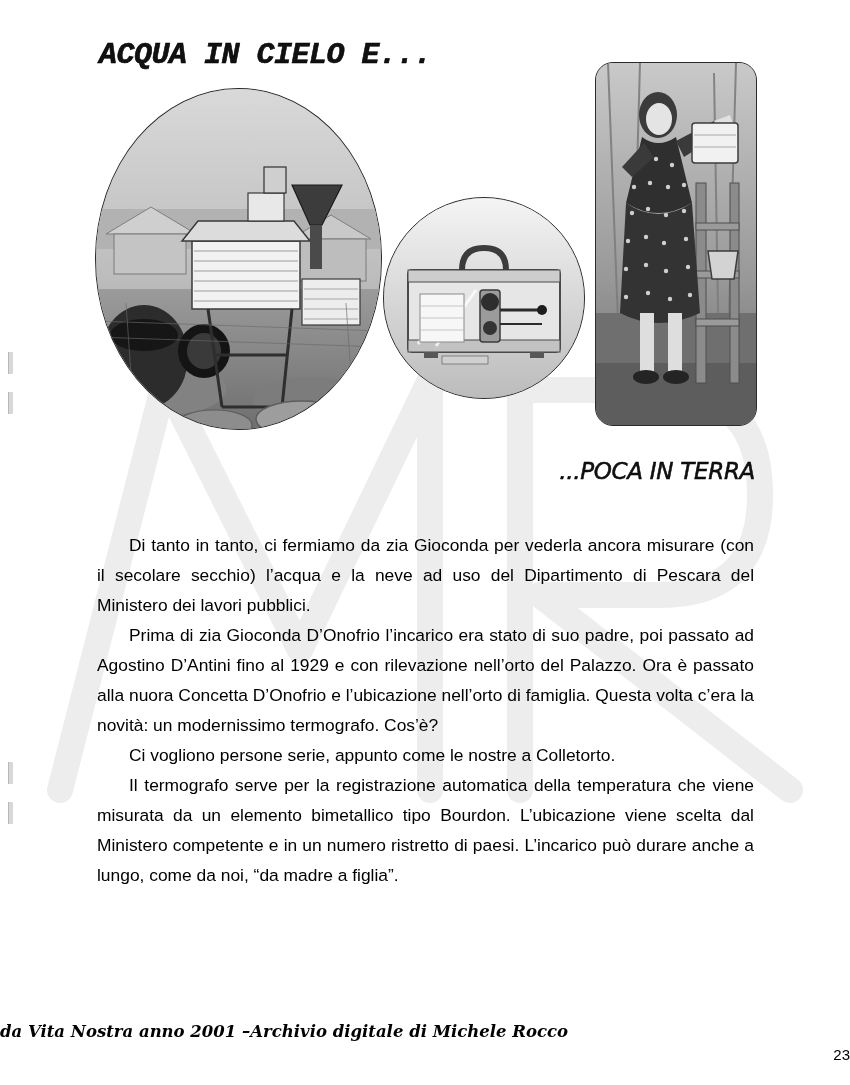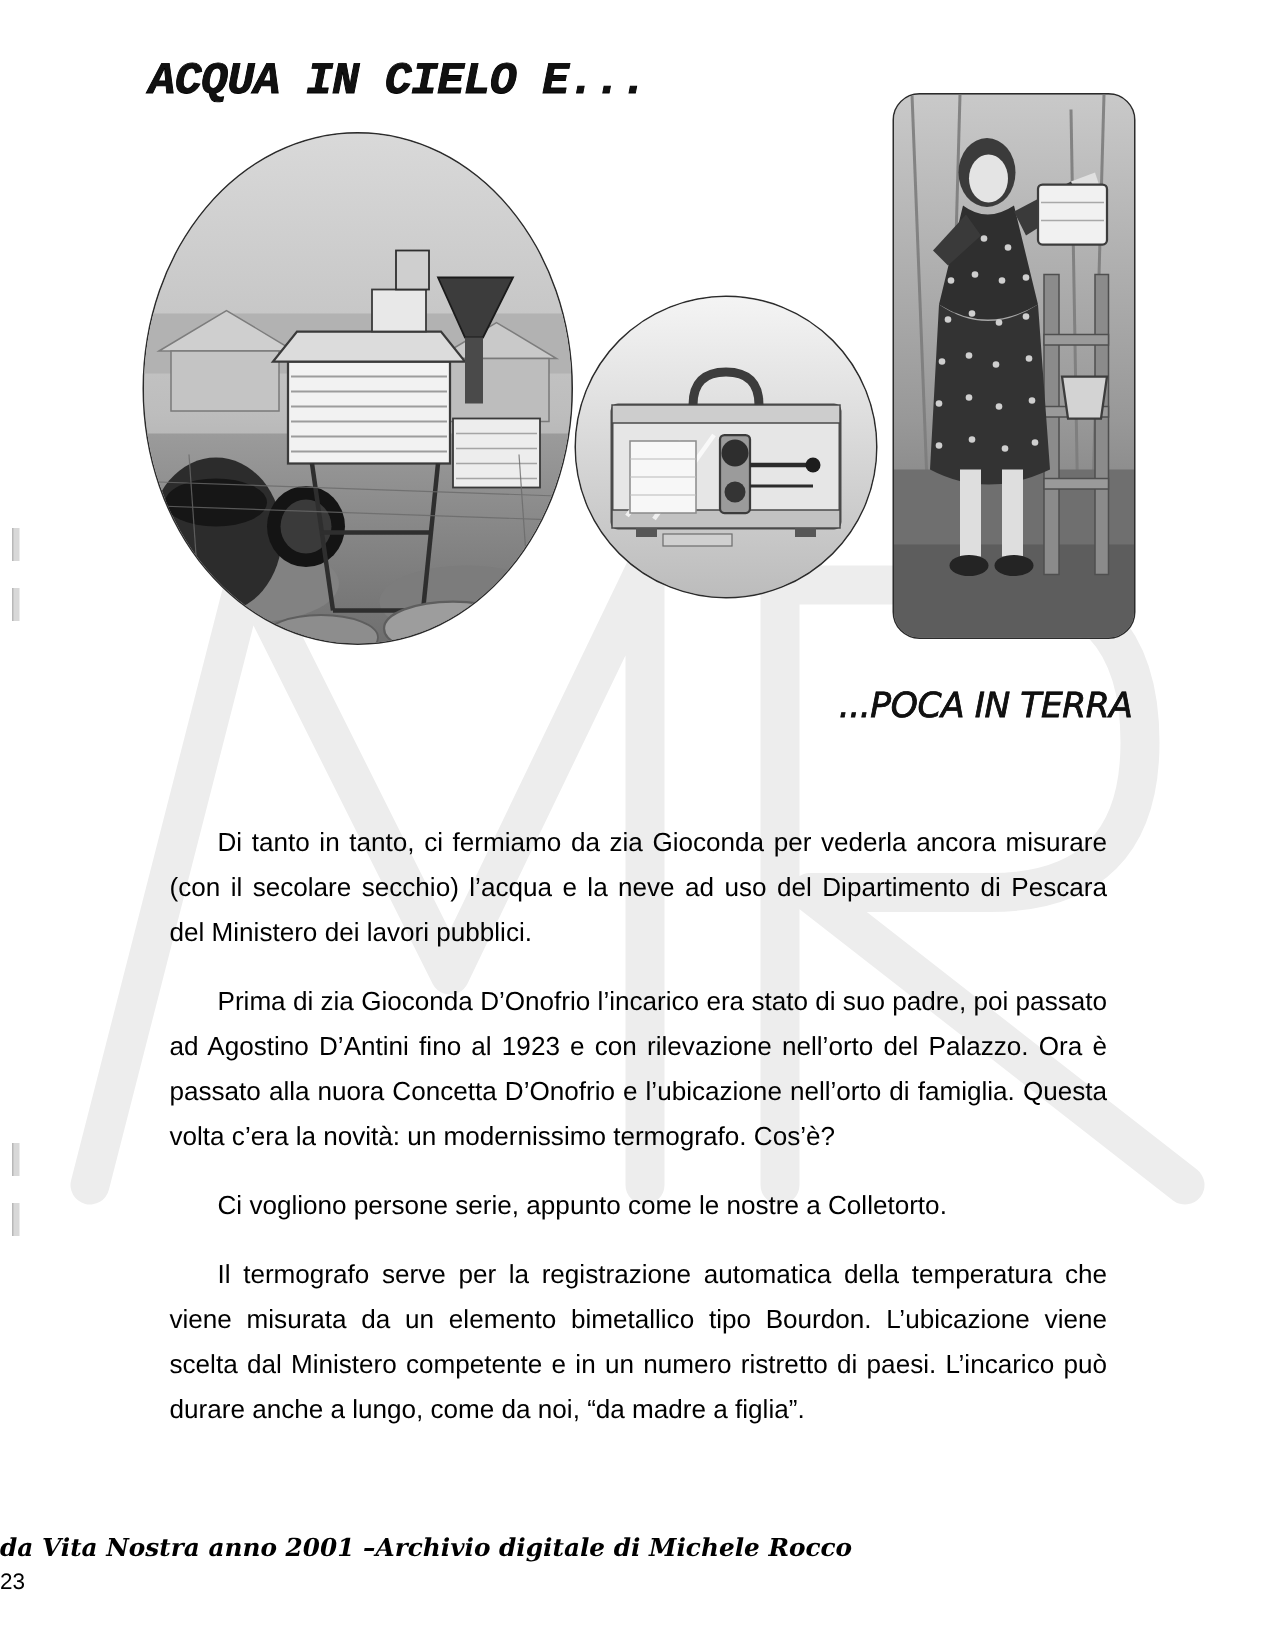--- a/index.html
+++ b/index.html
@@ -102,42 +102,42 @@
     left: 97px;
     top: 530px;
     width: 657px;
     font-family: "Liberation Sans", sans-serif;
     font-size: 17.4px;
     line-height: 30px;
     text-align: justify;
     color: #000;
   }
   .body-text p {
-    margin: 16px;
+    margin: 0;
     text-indent: 32px;
   }
 
   
   .footer-credit {
     position: absolute;
     left: 0;
     right: 0;
     top: 1022px;
     font-family: "DejaVu Serif", serif;
     font-style: italic;
     font-weight: bold;
     font-size: 16.5px;
     color: #000;
   }
   .page-number {
     position: absolute;
     left: 0;
     right: 0;
     top: 1046px;
-    text-align: left;
+    text-align: right;
     font-family: "Liberation Sans", sans-serif;
     font-size: 15px;
     color: #000;
   }
 
   
   .scan-mark {
     position: absolute;
     left: 8px;
     width: 4px;
@@ -366,21 +366,21 @@
       <rect x="72" y="250" width="14" height="58" fill="#dedede"></rect>
       <ellipse cx="50" cy="314" rx="13" ry="7" fill="#242424"></ellipse>
       <ellipse cx="80" cy="314" rx="13" ry="7" fill="#242424"></ellipse>
     </svg>
   </div>
 
   <div class="subline">...POCA IN TERRA</div>
 
   <div class="body-text">
     <p>Di tanto in tanto, ci fermiamo da zia Gioconda per vederla ancora misurare (con il secolare secchio) l’acqua e la neve ad uso del Dipartimento di Pescara del Ministero dei lavori pubblici.</p>
-    <p>Prima di zia Gioconda D’Onofrio l’incarico era stato di suo padre, poi passato ad Agostino D’Antini fino al 1923 e con rilevazione nell’orto del Palazzo. Ora è passato alla nuora Concetta D’Onofrio e l’ubicazione nell’orto di famiglia. Questa volta c’era la novità: un modernissimo termografo. Cos’è?</p>
+    <p>Prima di zia Gioconda D’Onofrio l’incarico era stato di suo padre, poi passato ad Agostino D’Antini fino al 1929 e con rilevazione nell’orto del Palazzo. Ora è passato alla nuora Concetta D’Onofrio e l’ubicazione nell’orto di famiglia. Questa volta c’era la novità: un modernissimo termografo. Cos’è?</p>
     <p>Ci vogliono persone serie, appunto come le nostre a Colletorto.</p>
     <p>Il termografo serve per la registrazione automatica della temperatura che viene misurata da un elemento bimetallico tipo Bourdon. L’ubicazione viene scelta dal Ministero competente e in un numero ristretto di paesi. L’incarico può durare anche a lungo, come da noi, “da madre a figlia”.</p>
   </div>
 
   <div class="footer-credit">da Vita Nostra anno 2001 –Archivio digitale di Michele Rocco</div>
   <div class="page-number">23</div>
 
 </div>
 
 </body></html>

